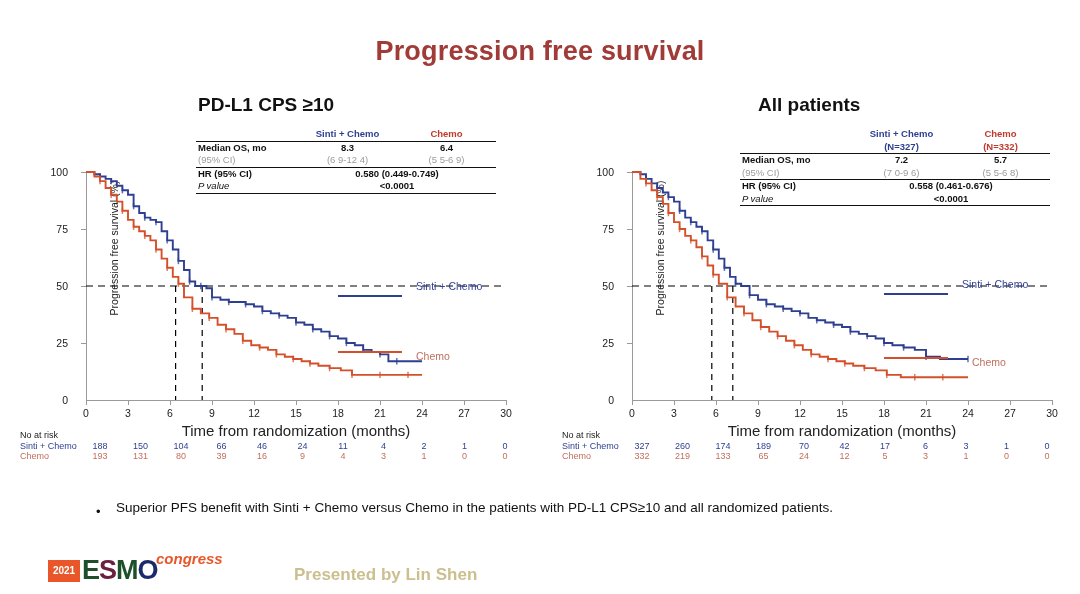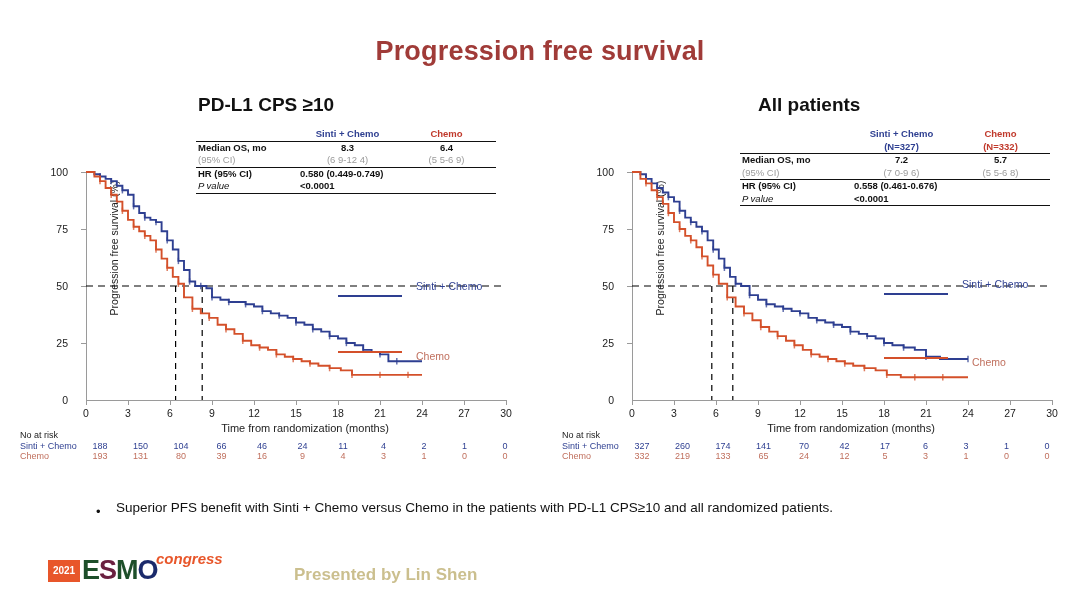--- a/index.html
+++ b/index.html
@@ -35,21 +35,21 @@
   }
   .panel-left  .stats{left:188px;width:300px;}
   .panel-right .stats{left:200px;width:310px;}
   .stats td{padding:0 2px;line-height:12.5px;vertical-align:bottom;white-space:nowrap;}
   .stats .c-label{text-align:left;font-weight:bold;}
   .stats .c-label.soft{font-weight:normal;color:#9b9b9b;}
   .stats .c-label.ital{font-style:italic;font-weight:normal;}
   .stats .c-a{text-align:center;width:95px;font-weight:bold;}
   .stats .c-b{text-align:center;width:95px;font-weight:bold;}
   .stats .c-a.soft,.stats .c-b.soft{font-weight:normal;color:#9b9b9b;}
-  .stats .c-span{font-weight:bold;}
+  .stats .c-span{text-align:center;font-weight:bold;}
   .hdr-sinti{color:#2e3f91;font-weight:bold;text-align:center;}
   .hdr-chemo{color:#c0392b;font-weight:bold;text-align:center;}
   .rule-top td{border-top:1.4px solid #111;}
   .rule-mid td{border-top:1.4px solid #111;}
   .rule-bot td{border-bottom:1.4px solid #111;}
 
   
   .plot{position:absolute;left:78px;top:88px;width:420px;height:228px;}
   .panel-right .plot{left:92px;}
 
@@ -57,22 +57,22 @@
     position:absolute;left:-52px;top:70px;width:160px;
     transform:rotate(-90deg);transform-origin:center;
     font-size:10.5px;color:#222;text-align:center;
   }
   .ytick{position:absolute;right:100%;margin-right:18px;font-size:10.5px;color:#222;
          transform:translateY(-50%);white-space:nowrap;}
   .ytickmark{position:absolute;right:100%;width:5px;height:1px;background:#9a9a9a;}
   .xtick{position:absolute;top:100%;margin-top:7px;font-size:10.5px;color:#222;
          transform:translateX(-50%);}
   .xtickmark{position:absolute;top:100%;width:1px;height:5px;background:#9a9a9a;}
-  .xlabel{position:absolute;top:100%;margin-top:22px;left:9px;width:100%;
-          text-align:center;font-size:11px;color:#222;}
+  .xlabel{position:absolute;top:100%;margin-top:22px;left:0;width:100%;
+          text-align:center;font-size:15px;color:#222;}
   .axis-x{position:absolute;left:0;top:100%;width:100%;height:1px;background:#9a9a9a;}
   .axis-y{position:absolute;left:0;top:0;width:1px;height:100%;background:#9a9a9a;}
 
   .curve-label{position:absolute;font-size:10.5px;white-space:nowrap;}
   .lbl-sinti{color:#2e3f91;}
   .lbl-chemo{color:#c0705e;}
 
   
   .atrisk{position:absolute;font-size:9px;color:#222;}
   .panel-left  .atrisk{left:12px;top:346px;width:500px;}
@@ -392,21 +392,21 @@
         <div class="xtickmark" style="left: 420px;"></div>
       </div>
 
     <div class="atrisk">
       <div class="ar-title">No  at risk</div>
       <div class="ar-row ar-r1">
         <span class="ar-name">Sinti + Chemo</span>
       <span class="ar-val" style="left: 80px;">327</span>
           <span class="ar-val" style="left: 120.5px;">260</span>
           <span class="ar-val" style="left: 161px;">174</span>
-          <span class="ar-val" style="left: 201.5px;">141</span>
+          <span class="ar-val" style="left: 201.5px;">189</span>
           <span class="ar-val" style="left: 242px;">70</span>
           <span class="ar-val" style="left: 282.5px;">42</span>
           <span class="ar-val" style="left: 323px;">17</span>
           <span class="ar-val" style="left: 363.5px;">6</span>
           <span class="ar-val" style="left: 404px;">3</span>
           <span class="ar-val" style="left: 444.5px;">1</span>
           <span class="ar-val" style="left: 485px;">0</span>
         </div>
       <div class="ar-row ar-r2">
         <span class="ar-name">Chemo</span>

